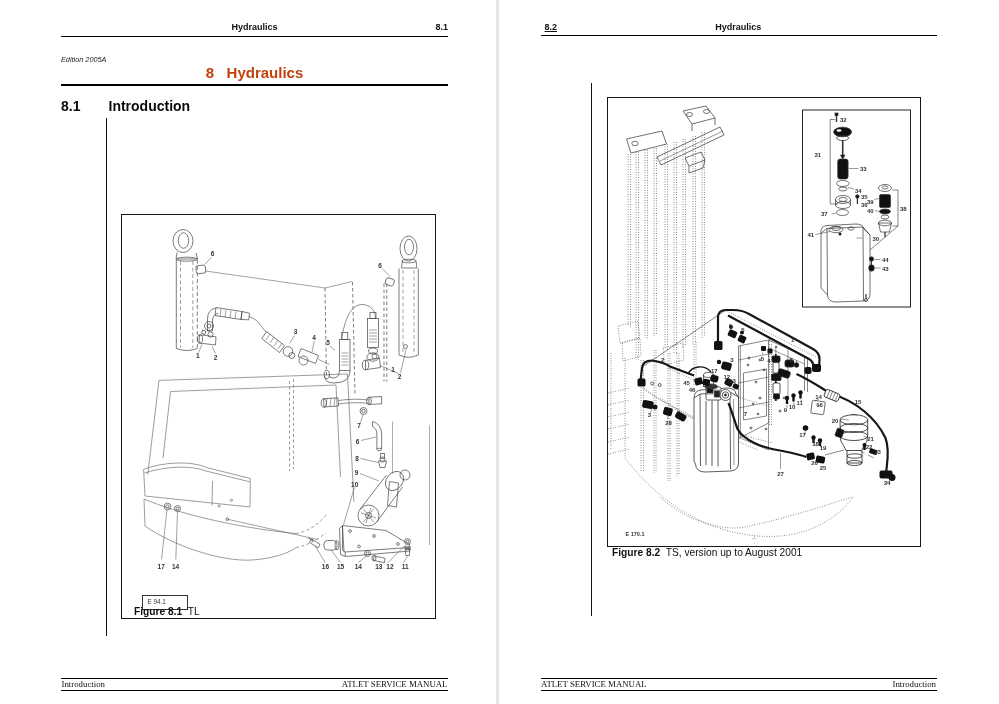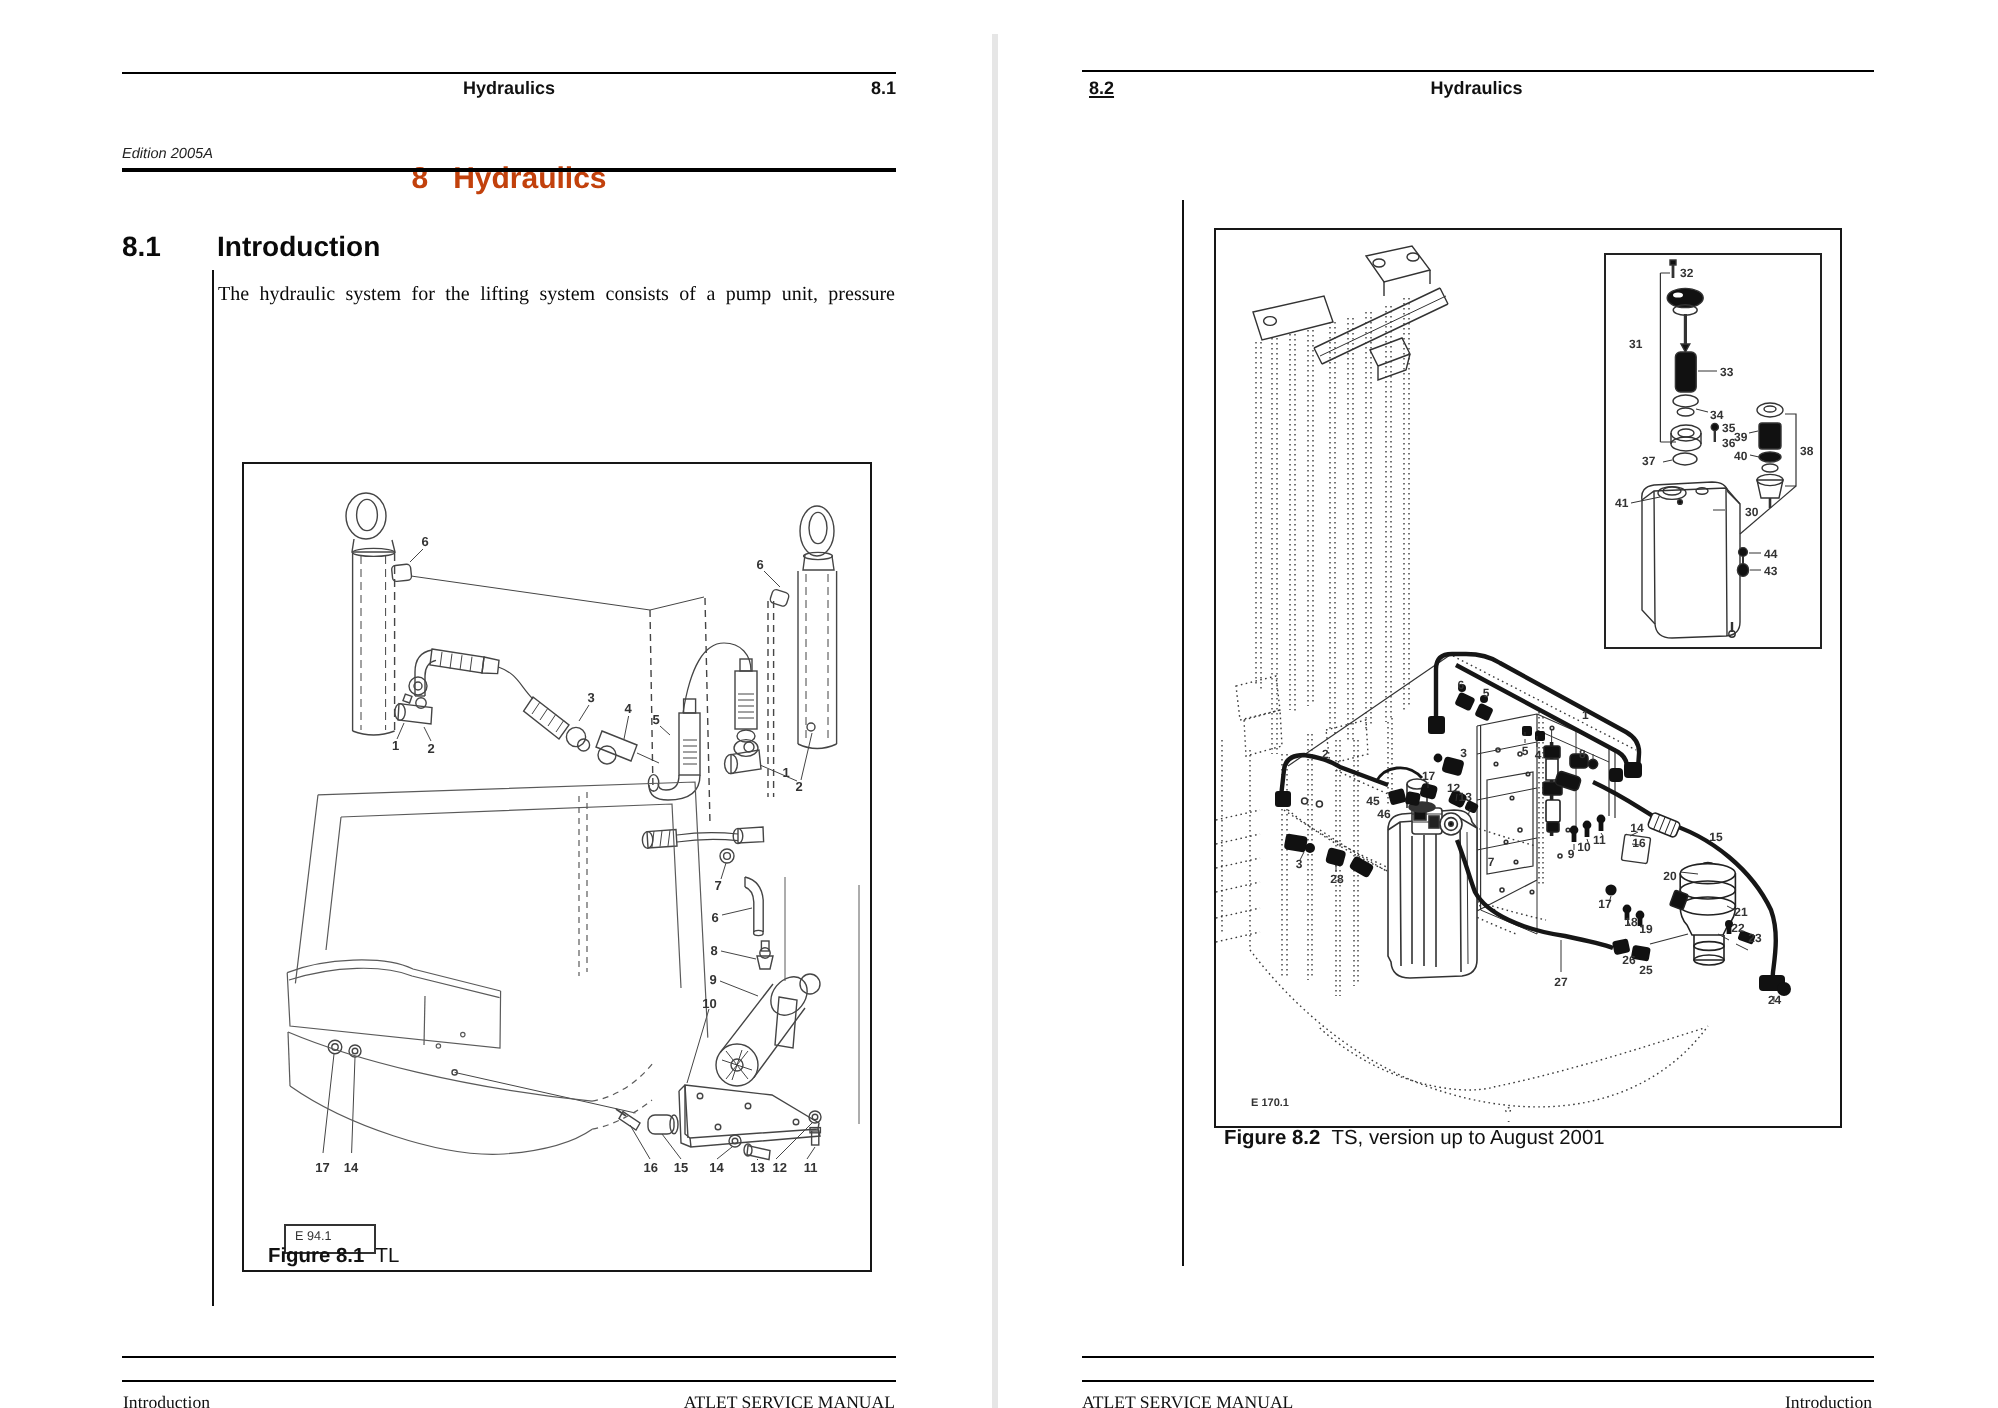--- a/index.html
+++ b/index.html
@@ -1,18 +1,18 @@
 <!DOCTYPE html>
 <html><head>
 <meta charset="utf-8">
 <style>
 html,body{margin:0;padding:0;}
 body{width:999px;height:704px;position:relative;background:#fff;overflow:hidden;
      font-family:"Liberation Sans",sans-serif;}
-.abs{position:absolute;margin-top:17px;}
+.abs{position:absolute;}
 .hline{position:absolute;background:#000;height:1.4px;}
 .sans{font-family:"Liberation Sans",sans-serif;}
 .serif{font-family:"Liberation Serif",serif;}
 .hdr{font-size:9px;font-weight:bold;color:#111;}
 .cap{font-size:10.2px;line-height:11px;color:#111;}
 .jline{text-align:justify;text-align-last:justify;}
 svg text{font-family:"Liberation Sans",sans-serif;font-weight:bold;fill:#333;}
 </style>
 </head>
 <body>
@@ -29,21 +29,20 @@
 
 <div class="abs sans" style="left:61px;top:63.6px;width:387px;text-align:center;font-size:15px;font-weight:bold;color:#c2410c;">8&nbsp;&nbsp;&nbsp;Hydraulics</div>
 <div class="hline" style="left:61px;top:84.3px;width:387px;"></div>
 
 <div class="abs sans" style="left:61px;top:97.5px;font-size:14px;font-weight:bold;color:#0a0a0a;">8.1</div>
 <div class="abs sans" style="left:108.5px;top:97.5px;font-size:14px;font-weight:bold;color:#0a0a0a;">Introduction</div>
 
 <div class="abs" style="left:105.8px;top:118px;width:1.2px;height:518px;background:#111;"></div>
 
 <div class="abs serif" style="left:109px;top:124.6px;width:338.5px;font-size:10px;line-height:11.42px;color:#0a0a0a;">
-  <div class="jline">The hydraulic system for the lifting system consists of a pump unit, pressure</div>
 </div>
 
 <div class="abs" style="left:120.5px;top:213.5px;width:313px;height:403.5px;border:1.5px solid #161616;">
 <svg width="312" height="402" viewBox="0 0 312 402" style="position:absolute;left:0;top:0;">
 <g stroke="#454545" stroke-width="0.7" fill="none">
 
   <ellipse cx="61" cy="26" rx="10" ry="11.5"></ellipse>
   <ellipse cx="61.5" cy="25.5" rx="5.2" ry="7.8"></ellipse>
   <path d="M55,37.5 L54,44 L75.5,44 L74,38"></path>
   <ellipse cx="64.8" cy="44.2" rx="10.5" ry="2"></ellipse>

